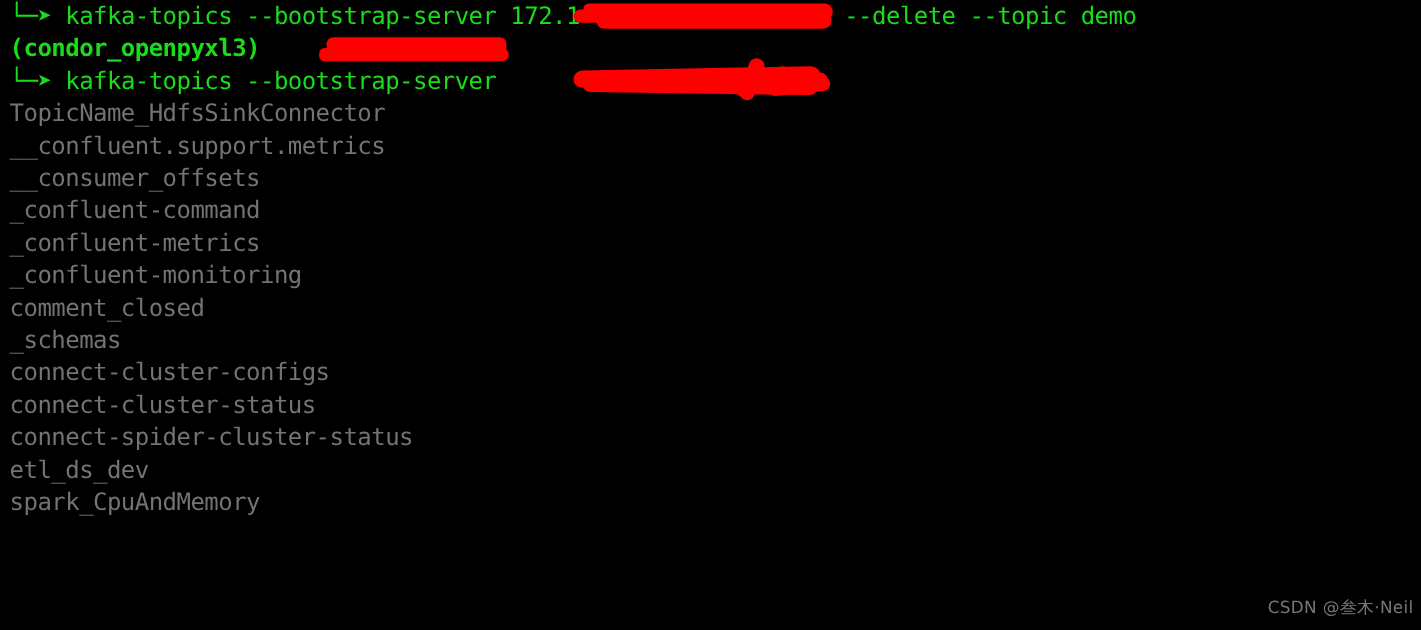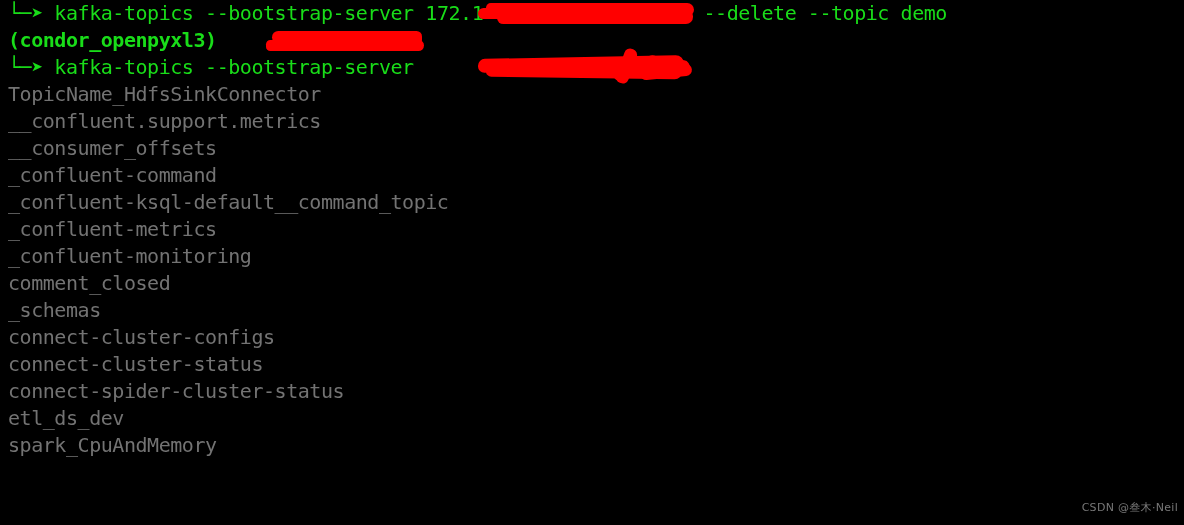--- a/index.html
+++ b/index.html
@@ -107,21 +107,21 @@
     border-radius: 6px;
     transform: rotate(-6deg);
   }
   
   #watermark {
     position: absolute;
     right: 6px;
     bottom: 4px;
     color: #8c8c8c;
     font-family: "DejaVu Sans", "Liberation Sans", sans-serif;
-    font-size: 11px;
+    font-size: 14px;
     letter-spacing: 0.3px;
     opacity: 0.85;
     white-space: pre;
   }
 </style>
 </head>
 <body>
 
 <div id="terminal">
 
@@ -130,21 +130,20 @@
     <div class="line"><span class="prompt-arrow">└─➤</span><span> kafka-topics --bootstrap-server </span><span>172.1</span><span>                  </span><span> --delete --topic demo</span></div>
 
     <div class="line"><span class="venv">(condor_openpyxl3)</span><span>               </span><span class="tilde">~</span></div>
 
     <div class="line"><span class="prompt-arrow">└─➤</span><span> kafka-topics --bootstrap-server </span><span>               </span><span>--list</span></div>
 
     <div class="line topic">TopicName_HdfsSinkConnector</div>
     <div class="line topic">__confluent.support.metrics</div>
     <div class="line topic">__consumer_offsets</div>
     <div class="line topic">_confluent-command</div>
-    <div class="line topic">_confluent-ksql-default__command_topic</div>
     <div class="line topic">_confluent-metrics</div>
     <div class="line topic">_confluent-monitoring</div>
     <div class="line topic">comment_closed</div>
     <div class="line topic">_schemas</div>
     <div class="line topic">connect-cluster-configs</div>
     <div class="line topic">connect-cluster-status</div>
     <div class="line topic">connect-spider-cluster-status</div>
     <div class="line topic">etl_ds_dev</div>
     <div class="line topic">spark_CpuAndMemory</div>
   </div>

